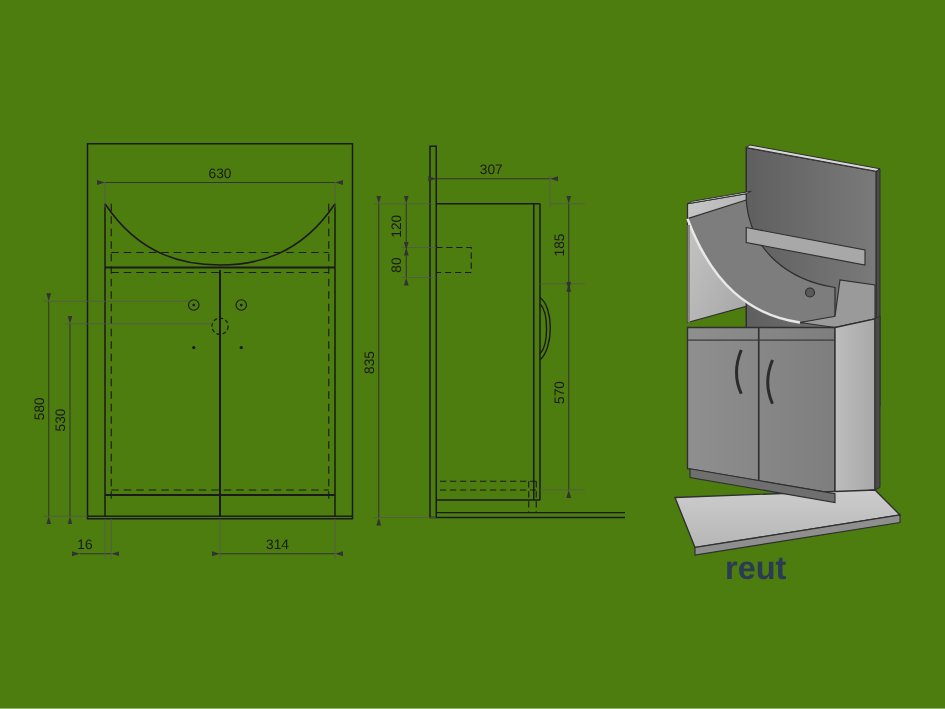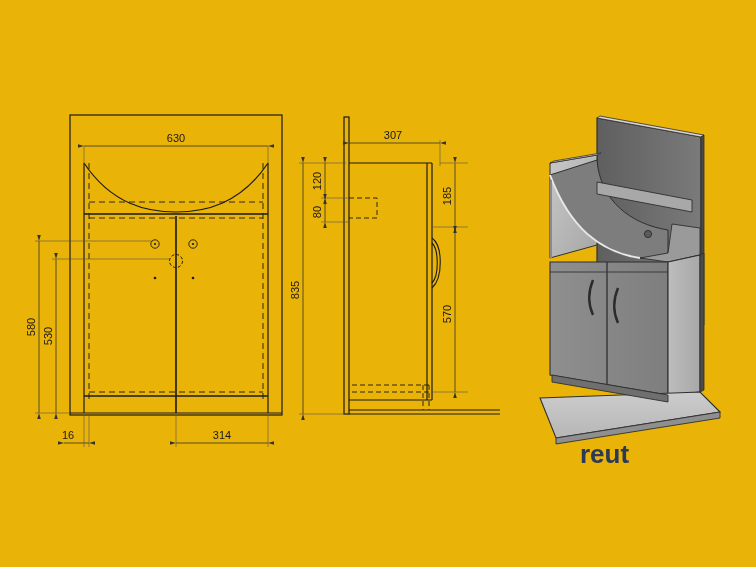--- a/index.html
+++ b/index.html
@@ -12,21 +12,21 @@
     height: 567px;
     font-family: "Liberation Sans", sans-serif;
     overflow: hidden;
     position: relative;
   }
   #drawing-sheet {
     position: absolute;
     left: 0; top: 0;
     width: 756px;
     height: 567px;
-    background: #eab308;
+    background: #4d7c0f;
   }
   svg.cad {
     position: absolute;
     left: 0; top: 0;
     width: 756px;
     height: 567px;
   }
   .dim-text {
     font-family: "Liberation Sans", sans-serif;
     font-size: 11px;

